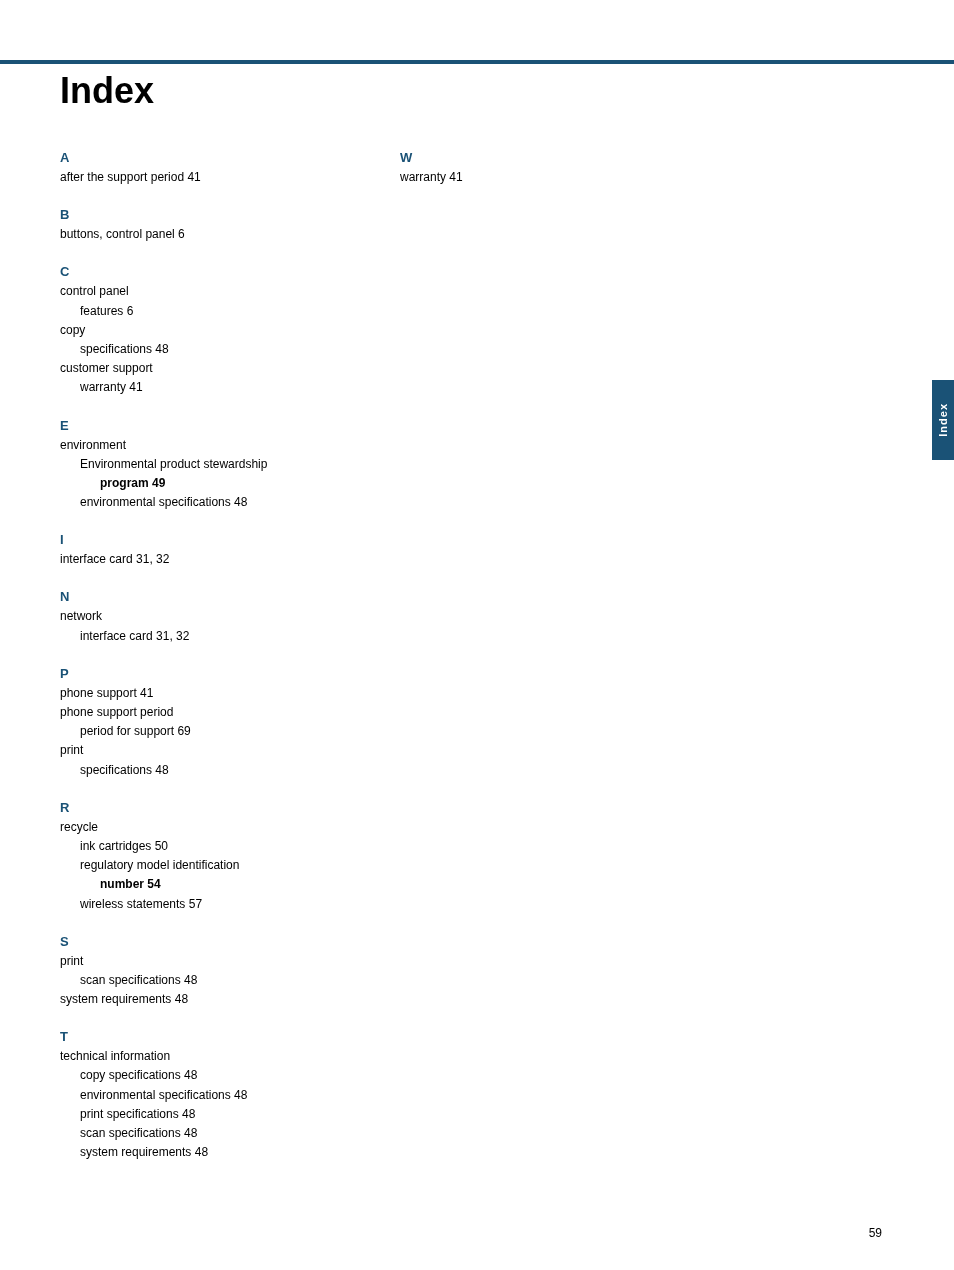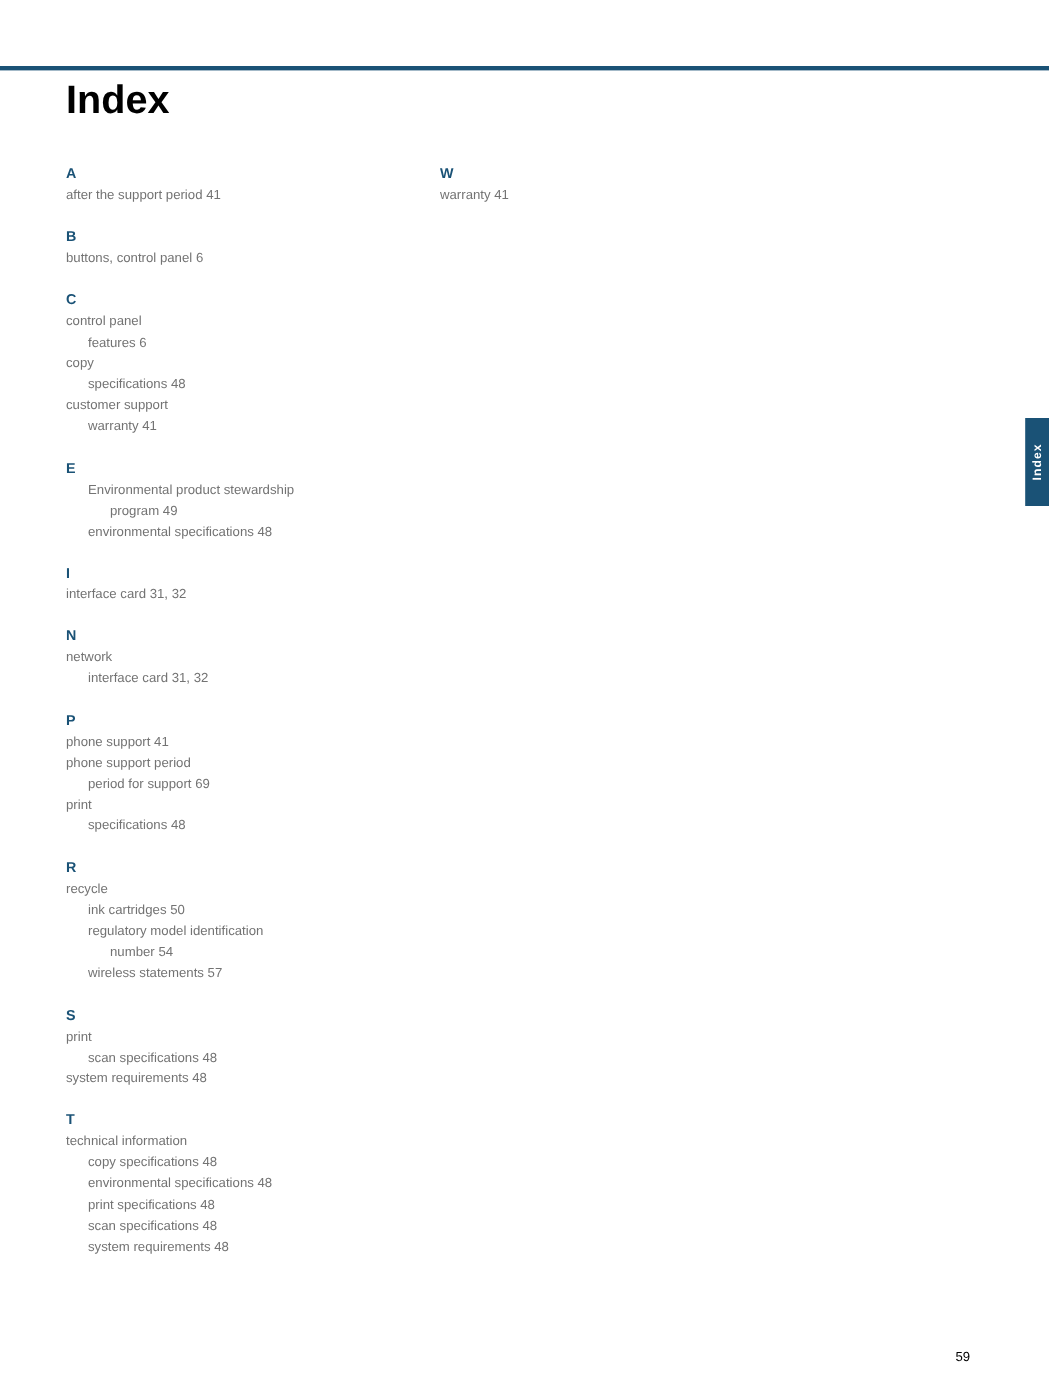--- a/index.html
+++ b/index.html
@@ -99,36 +99,37 @@
 
     .section-letter {
       font-size: 13px;
       font-weight: bold;
       color: #1a5276;
       margin-bottom: 3px;
     }
 
     .section-entry {
       font-size: 12px;
-      color: #737373;
+      color: #000000;
       line-height: 1.6;
     }
 
     .entry-line {
       display: block;
     }
 
     .sub-entry {
       padding-left: 20px;
       display: block;
     }
 
     .sub-sub-entry {
       padding-left: 40px;
       display: block;
+      font-weight: bold;
     }
   </style>
 </head>
 <body>
 
 <div class="page">
   <div class="top-rule"></div>
 
   <div class="page-title">Index</div>
 
@@ -150,20 +151,21 @@
           <div class="section-letter">C</div>
           <span class="entry-line section-entry">control panel</span>
           <span class="sub-entry section-entry">features    6</span>
           <span class="entry-line section-entry">copy</span>
           <span class="sub-entry section-entry">specifications    48</span>
           <span class="entry-line section-entry">customer support</span>
           <span class="sub-entry section-entry">warranty    41</span>
         </div>
         <div class="index-section">
           <div class="section-letter">E</div>
+          <span class="entry-line section-entry">environment</span>
           <span class="sub-entry section-entry">Environmental product stewardship</span>
           <span class="sub-sub-entry section-entry">program    49</span>
           <span class="sub-entry section-entry">environmental specifications    48</span>
         </div>
         <div class="index-section">
           <div class="section-letter">I</div>
           <span class="entry-line section-entry">interface card    31, 32</span>
         </div>
         <div class="index-section">
           <div class="section-letter">N</div>

